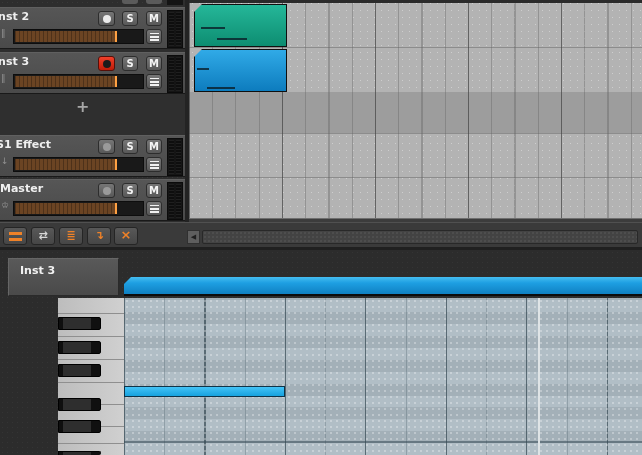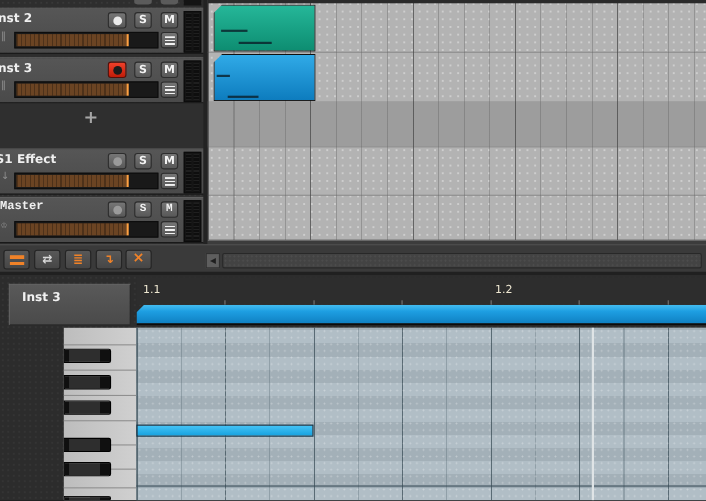--- a/index.html
+++ b/index.html
@@ -180,21 +180,21 @@
         </div>
       <div class="btn menu">
           <span class="bars"></span>
         </div>
       <div class="vu">
           <i class="l"></i>
           <i class="r"></i>
         </div>
     </div>
 
-    <div class="track dim" style="top:179px;font-family:Liberation Mono, monospace;">
+    <div class="track dim" style="top:179px;">
       <span class="t-name" style="left:0px;">Master</span>
       <span class="t-icon">♔</span>
       <div class="btn arm">
           <span class="dot"></span>
         </div>
       <div class="btn solo">S</div>
       <div class="btn mute">M</div>
       <div class="fader">
           <div class="fill"></div>
           <div class="tick"></div>
@@ -237,30 +237,20 @@
     <div class="tb x" style="left:114px;">×</div>
     <div class="sb-btn">◀</div>
     <div class="sb-trough"></div>
   </div>
 
   <div class="editor">
     <div class="ed-header">
       <span class="ed-title">Inst 3</span>
     </div>
 
-    <div class="ruler">
-      <span class="rlabel" style="left:6px;">1.1</span>
-      <span class="rlabel" style="left:326px;">1.2</span>
-      <div class="rtick" style="left:80px;"></div>
-      <div class="rtick" style="left:161px;"></div>
-      <div class="rtick" style="left:241px;"></div>
-      <div class="rtick" style="left:322px;"></div>
-      <div class="rtick" style="left:402px;"></div>
-      <div class="rtick" style="left:483px;"></div>
-    </div>
 
     <div class="clipbar"></div>
 
 
     <div class="keys">
       <div class="kd" style="top:15px;"></div>
       <div class="kd" style="top:38px;"></div>
       <div class="kd" style="top:61px;"></div>
       <div class="kd" style="top:84px;"></div>
       <div class="kd" style="top:106px;"></div>

